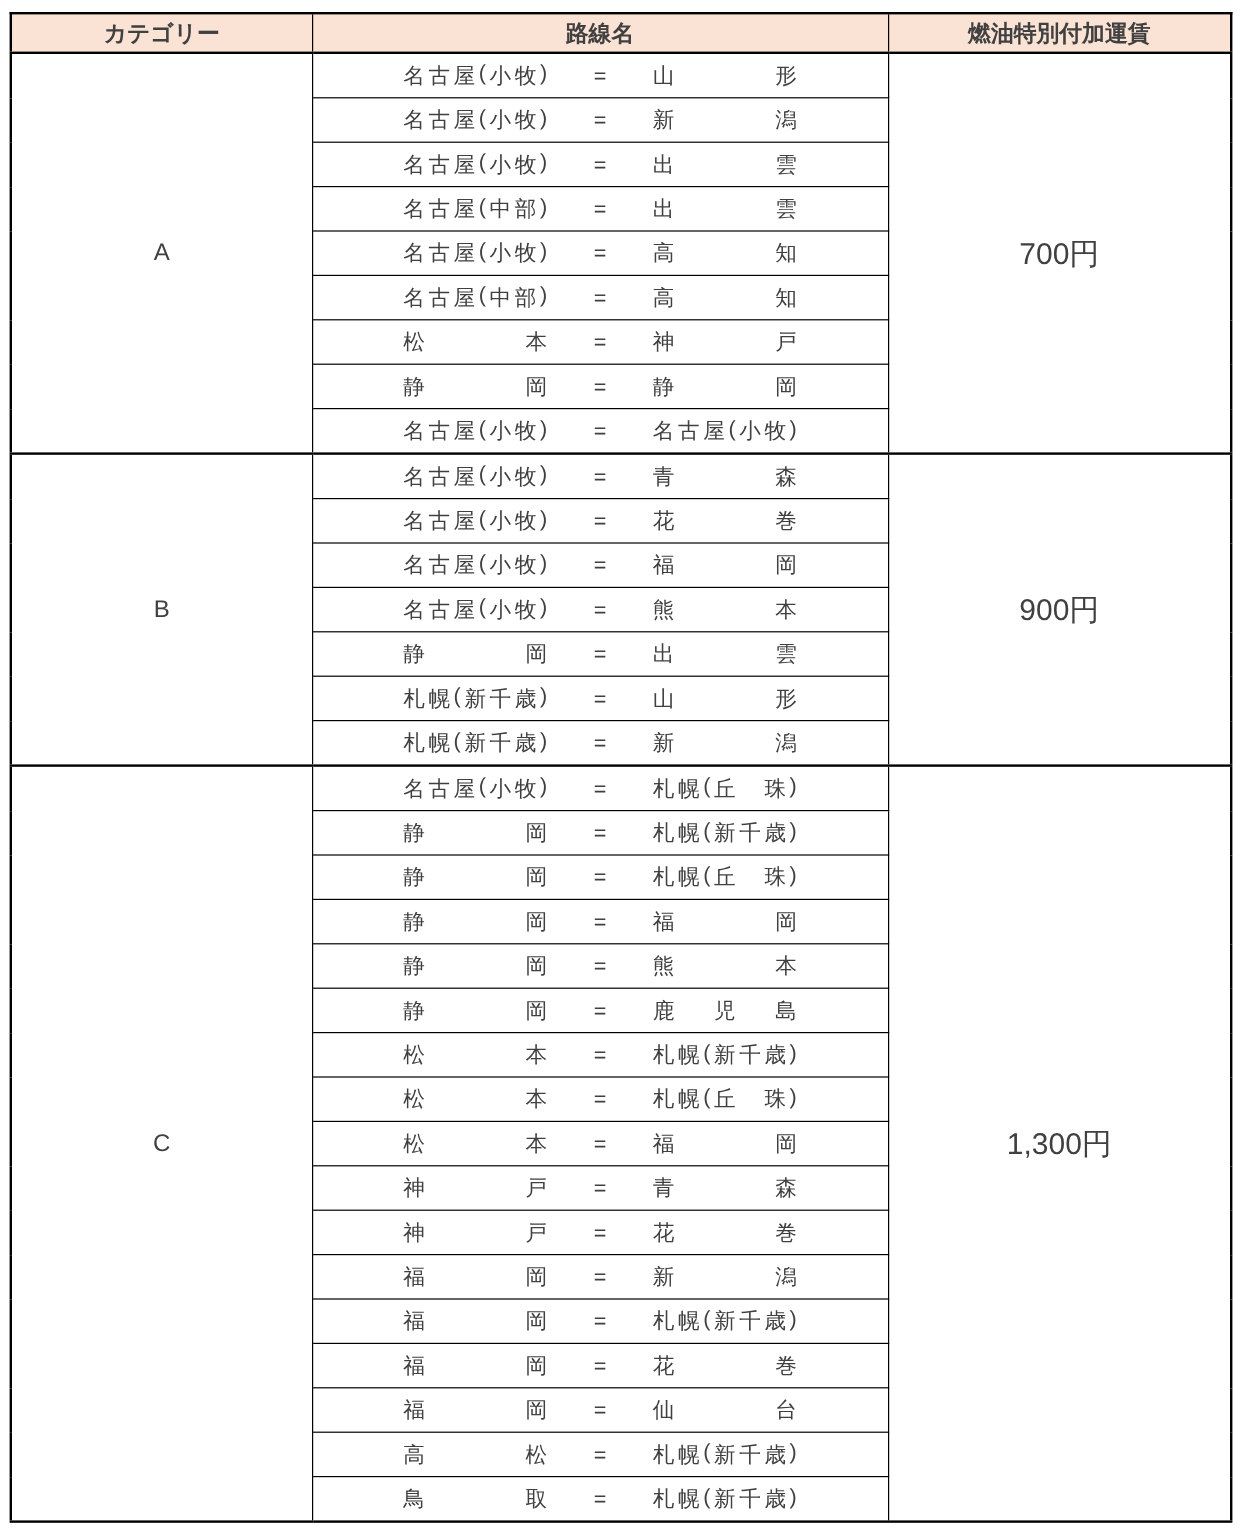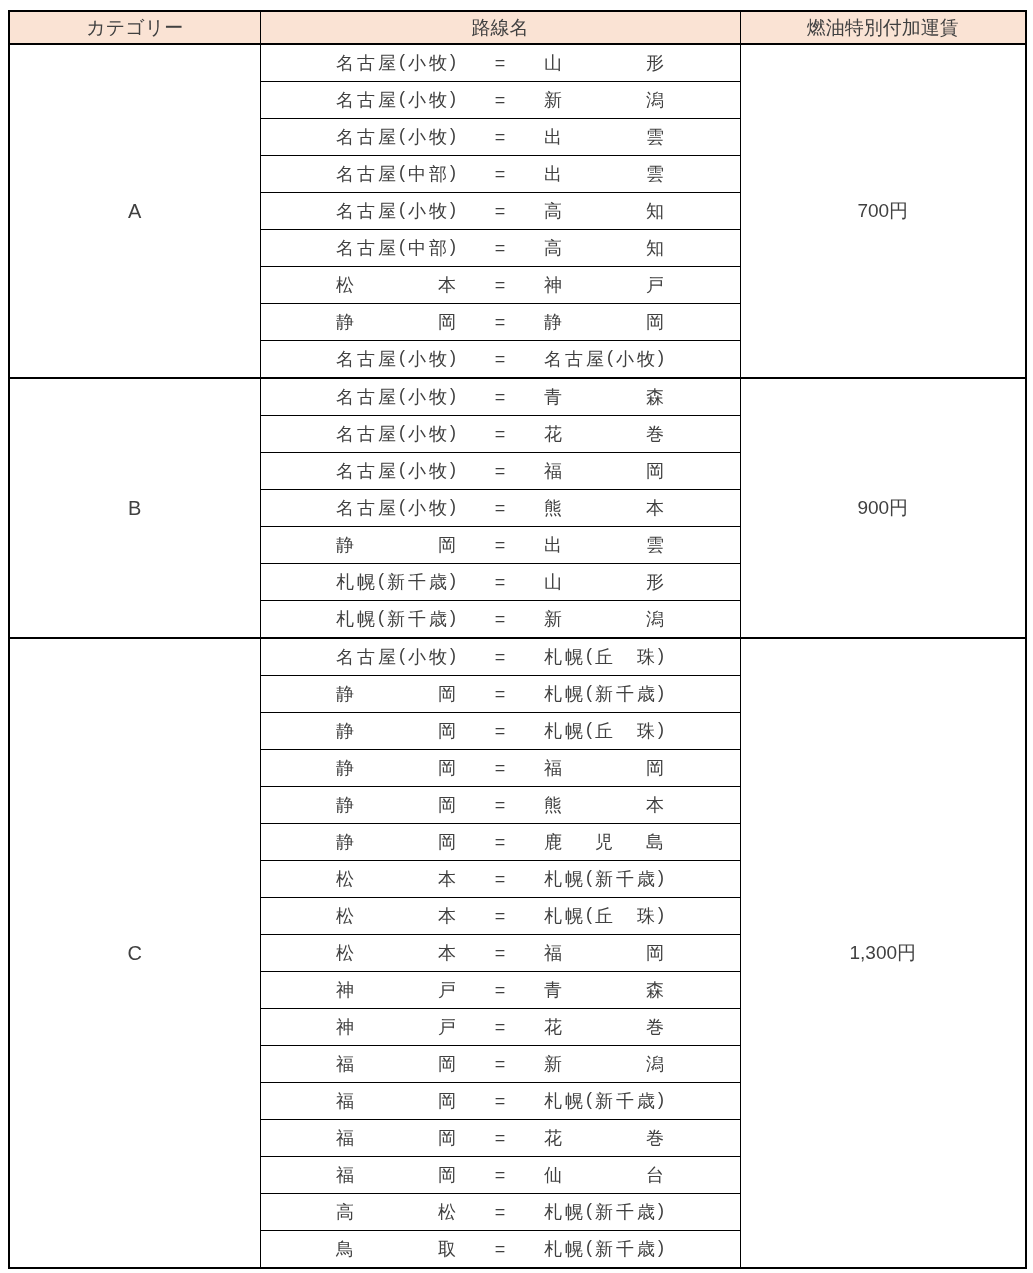--- a/index.html
+++ b/index.html
@@ -21,40 +21,40 @@
     border:2px solid var(--border);
   }
   col.c-cat{width:251px;}
   col.c-route{width:480px;}
   col.c-fare{width:286px;}
   th{
     background:var(--header-bg);
     border:1px solid var(--border);
     border-bottom:2px solid var(--border);
     height:31px;
-    font-weight:400;
+    font-weight:700;
     font-size:19px;
     text-align:center;
     color:var(--text);
     padding:0;
   }
   td{padding:0;color:var(--text);}
   td.cat-cell{
     border:1px solid var(--border);
     border-bottom:2px solid var(--border);
     text-align:center;
     vertical-align:middle;
     font-size:20px;
   }
   td.fare-cell{
     border:1px solid var(--border);
     border-bottom:2px solid var(--border);
     text-align:center;
     vertical-align:middle;
-    font-size:19px;
+    font-size:25px;
   }
   td.route-td{
     border:1px solid var(--border);
     height:36px;
     font-size:18px;
   }
   tr.section-last td.route-td{
     border-bottom:2px solid var(--border);
   }
   .route{

